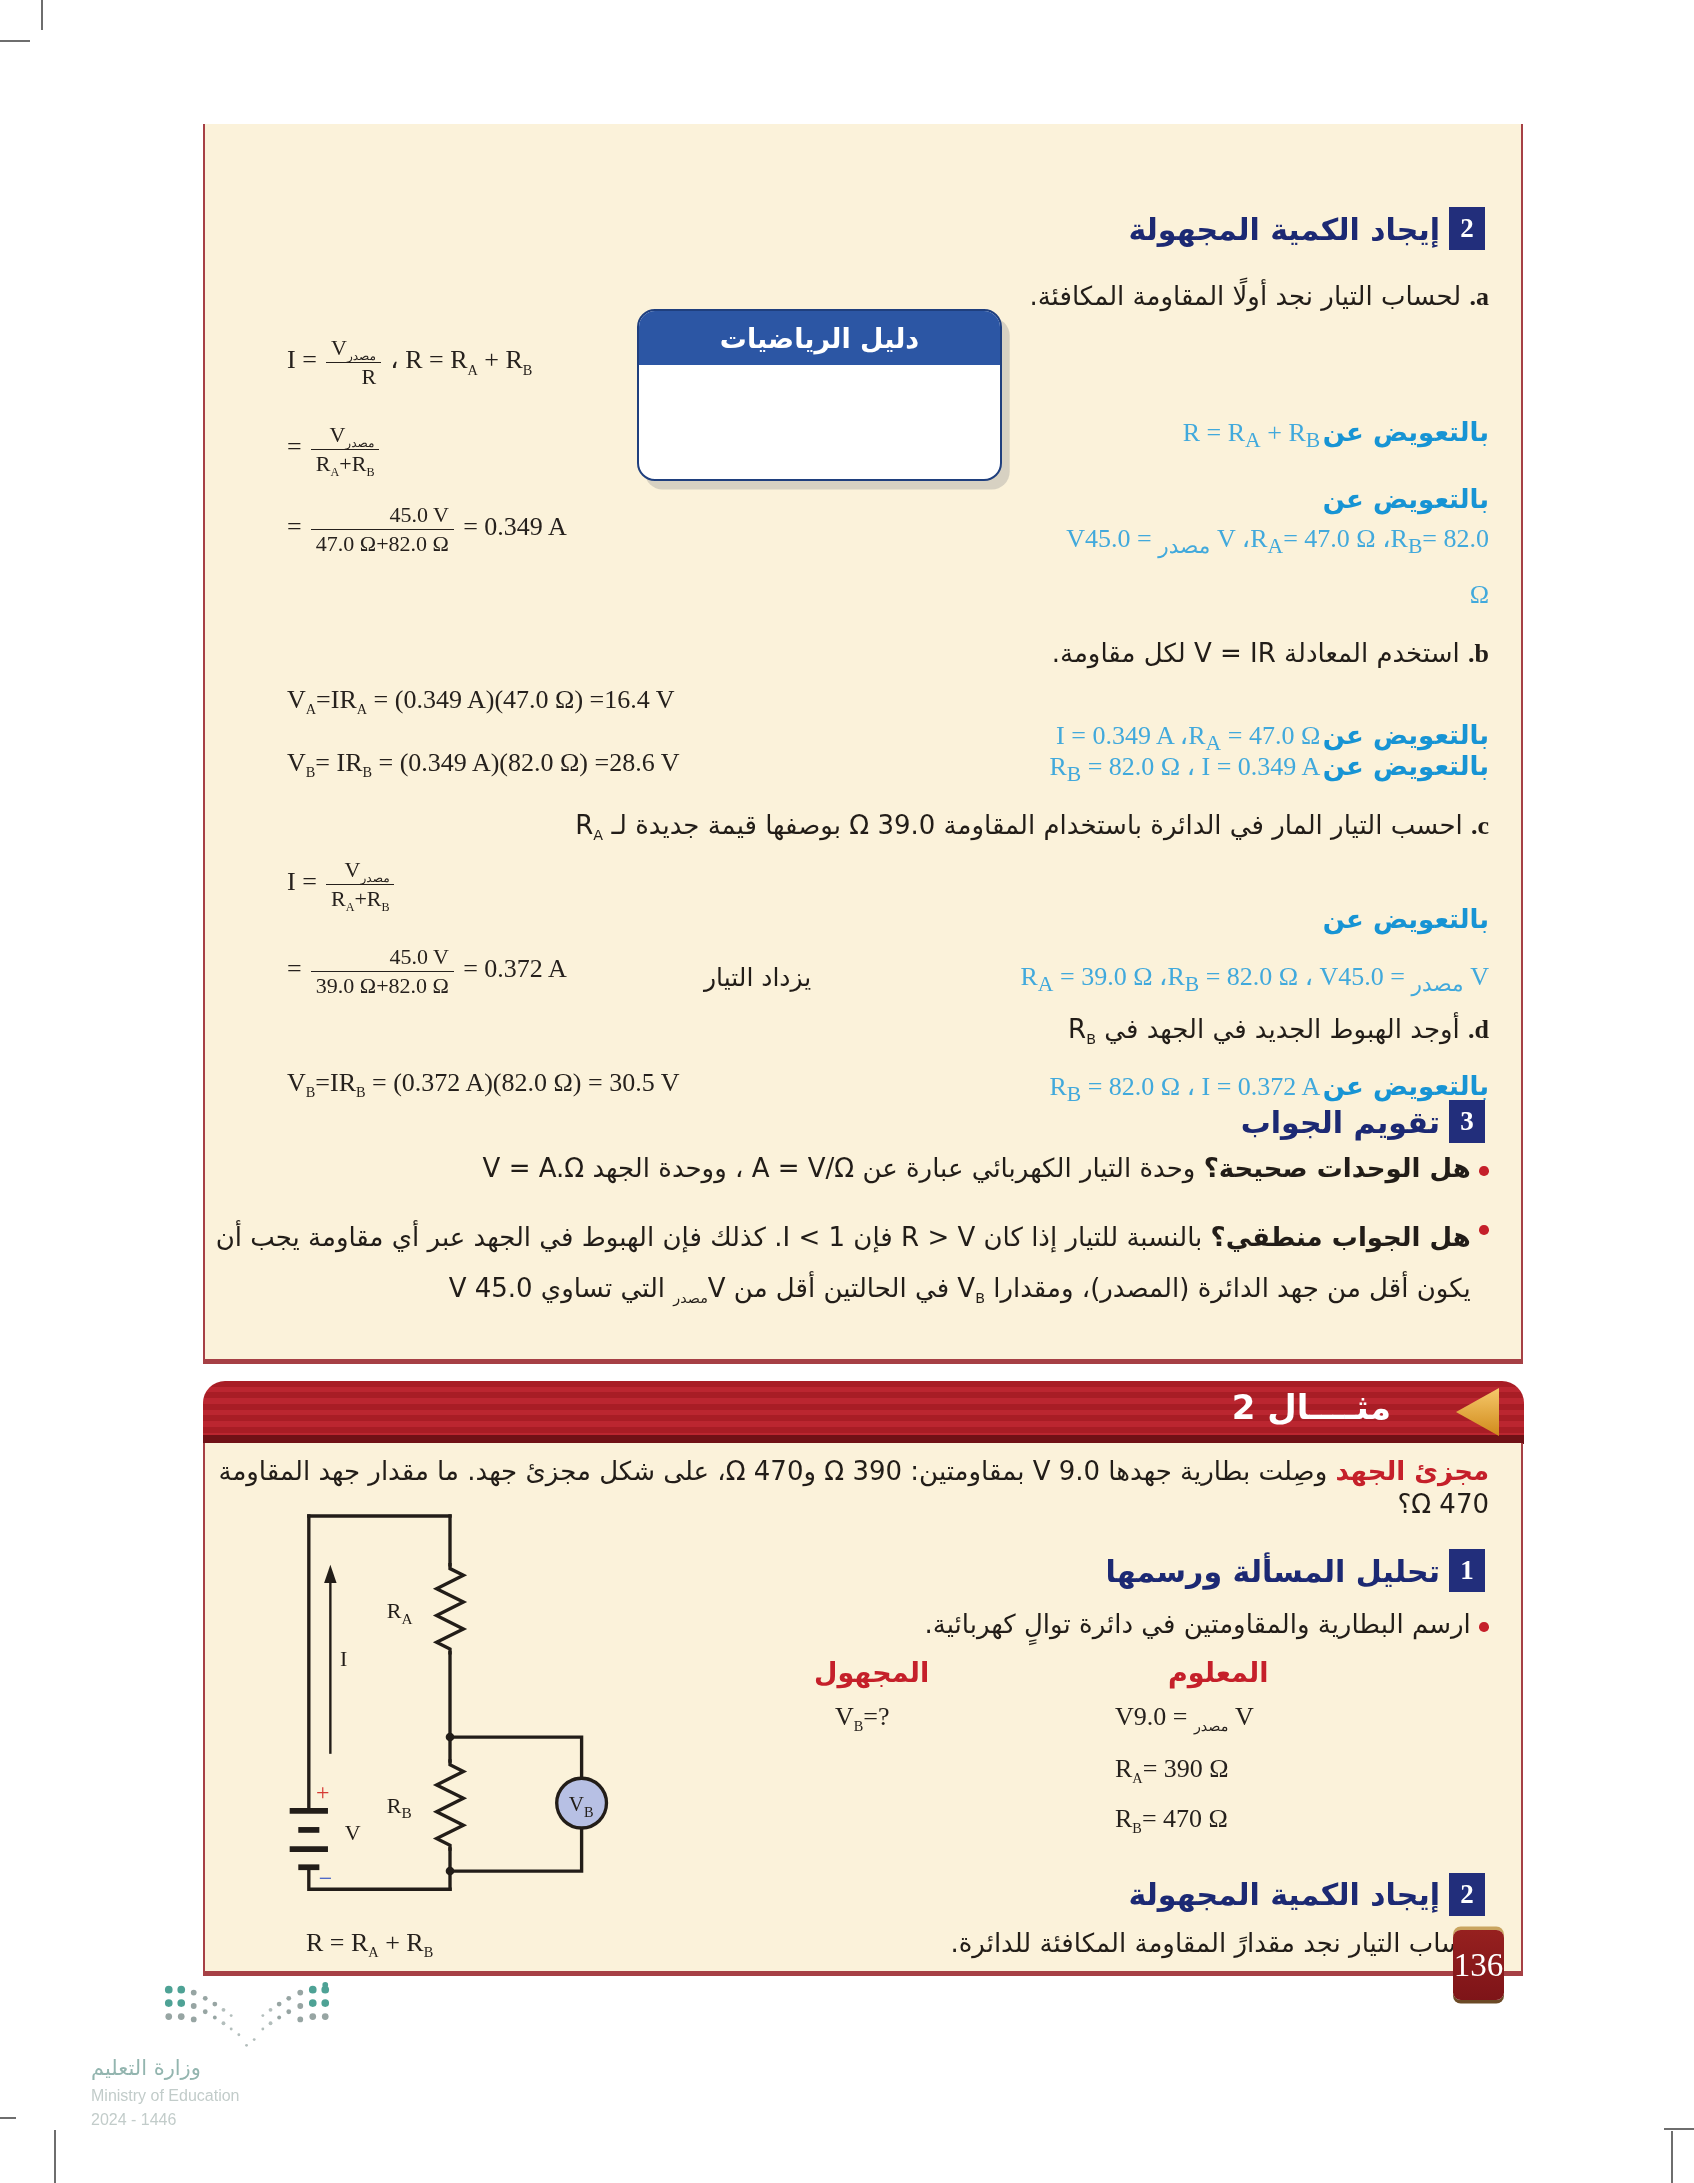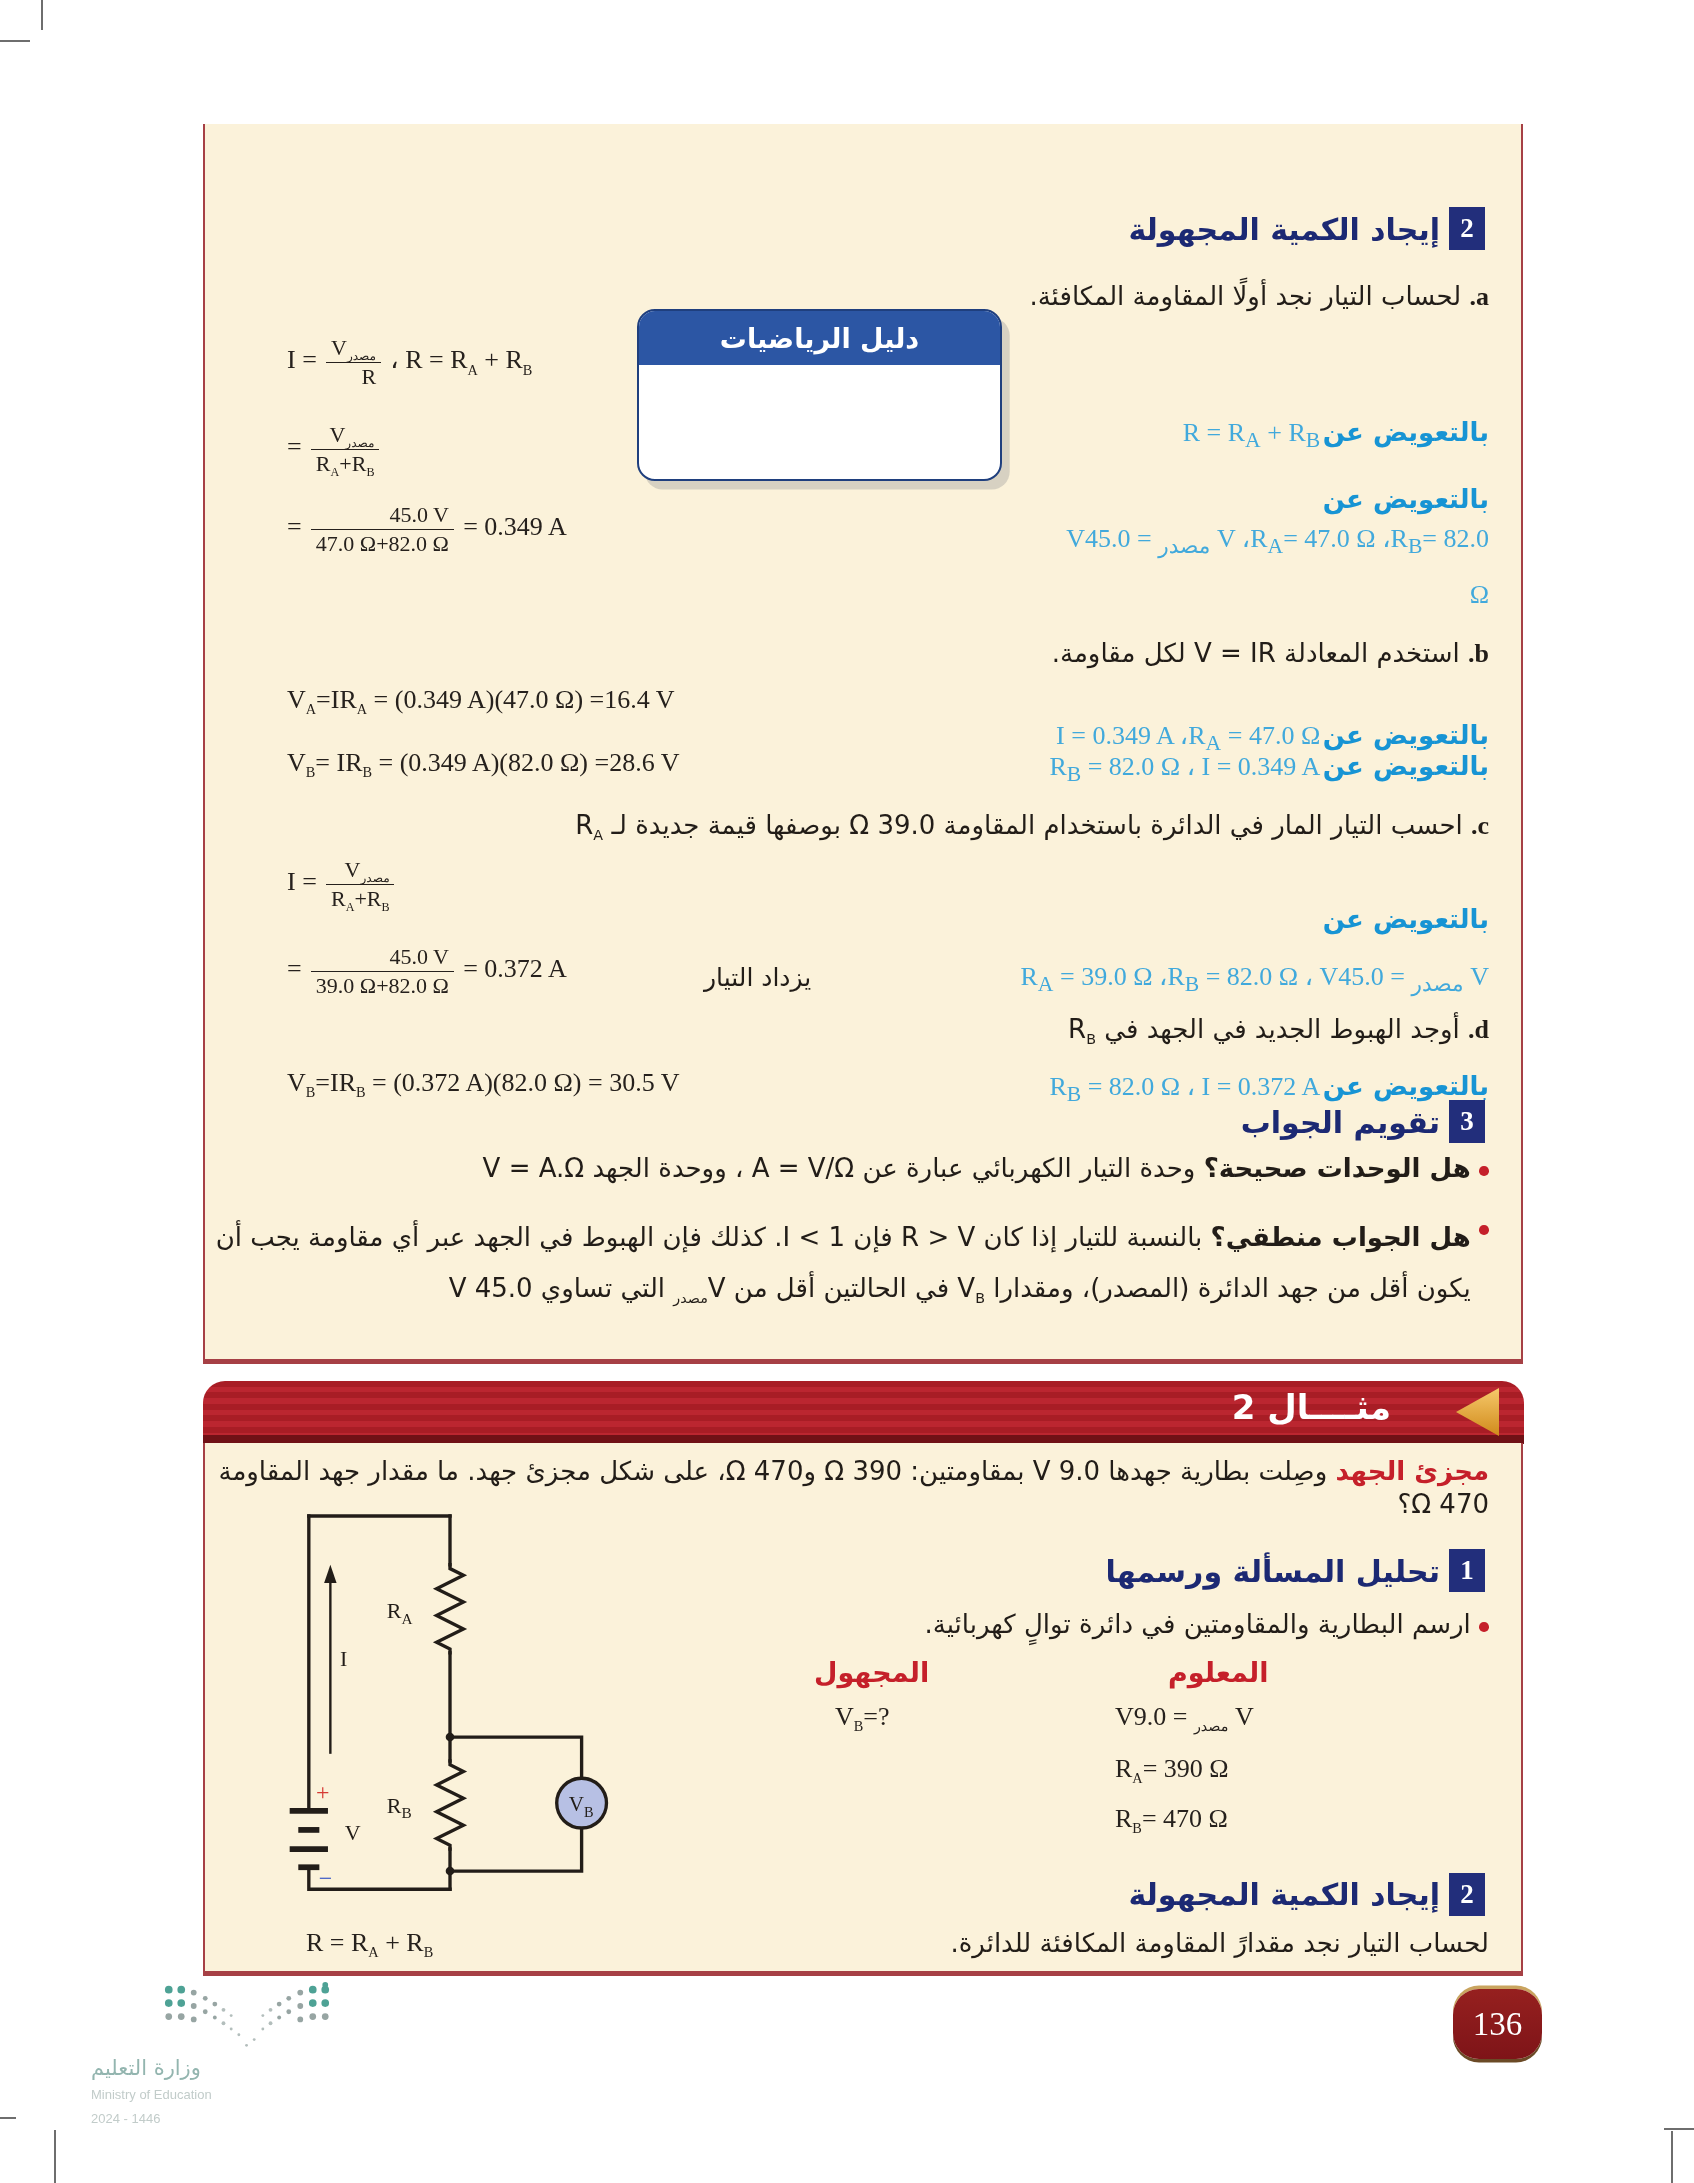--- a/index.html
+++ b/index.html
@@ -36,21 +36,21 @@
   .banner-title{color:#fff;font-size:34px;font-weight:700;direction:rtl;white-space:nowrap;}
   .gold-arrow{clip-path:polygon(100% 0,100% 100%,0 50%);background:linear-gradient(180deg,#F6C96B,#D08A1B);}
   .mg-box{background:#fff;border:2.9px solid #1F3F7E;border-radius:18px;box-shadow:7.7px 8.6px 0 rgba(150,150,150,.35);overflow:hidden;}
   .mg-head{background:#2C56A4;color:#fff;font-size:27px;font-weight:700;display:flex;align-items:center;justify-content:center;direction:rtl;}
   .mg-body{font-size:21px;color:#15142C;text-align:center;direction:rtl;line-height:1.7;padding-top:12.4px;}
   .red-h{color:var(--red);font-size:27px;font-weight:700;direction:rtl;}
   .pagenum{background:linear-gradient(180deg,#96201f,#7E1418);color:#fff;border-radius:7.7px;
            display:flex;align-items:center;justify-content:center;font-family:"Liberation Serif",serif;font-size:33px;
            box-shadow:0 -3.4px 0 #C9A45F, 0 3.4px 0 #6B4A26;}
   .logo-txt{color:#93B5AF;font-size:21px;direction:rtl;}
-  .logo-en{color:#C2CCCA;font-size:13px;font-family:"Liberation Sans",sans-serif;}
+  .logo-en{color:#C2CCCA;font-size:16px;font-family:"Liberation Sans",sans-serif;}
 </style>
 </head>
 <body>
 
 <div class="abs crop" style="left:41px;top:0;width:1.9px;height:30px;"></div>
 <div class="abs crop" style="left:0;top:40px;width:30px;height:1.9px;"></div>
 <div class="abs crop" style="left:0;top:2117px;width:16.3px;height:1.9px;"></div>
 <div class="abs crop" style="left:54px;top:2130px;width:1.9px;height:53px;"></div>
 <div class="abs crop" style="left:1664px;top:2128px;width:30px;height:1.9px;"></div>
 <div class="abs crop" style="left:1671px;top:2131px;width:1.9px;height:52px;"></div>
@@ -211,21 +211,21 @@
     <text x="628" y="664" font-size="44">V<tspan dy="12" font-size="30">B</tspan></text>
   </g>
 </svg>
 
 <div class="abs step-badge" style="left:1449px;top:1873px;">2</div>
 <div class="abs step-title" style="right:254px;top:1877px;">إيجاد الكمية المجهولة</div>
 
 <div class="abs ar nowrap" style="right:205px;top:1928px;">لحساب التيار نجد مقدارً المقاومة المكافئة للدائرة.</div>
 <div class="abs eq" style="left:306px;top:1928px;">R = R<sub>A</sub> + R<sub>B</sub></div>
 
-<div class="abs pagenum" style="left:1453px;top:1989px;width:89px;height:70px;border-radius:26px;">136</div>
+<div class="abs pagenum" style="left:1453px;top:1930px;width:51px;height:70px;">136</div>
 
 <svg class="abs" style="left:163px;top:1982px;" width="168" height="72" viewBox="0 0 350 150">
   <g fill="#4EA295">
     <circle cx="12" cy="16" r="8"></circle>
       <circle cx="38" cy="16" r="8"></circle>
       <circle cx="12" cy="44" r="8"></circle>
       <circle cx="38" cy="44" r="8"></circle>
     <circle cx="338" cy="16" r="8"></circle>
       <circle cx="312" cy="16" r="8"></circle>
       <circle cx="338" cy="44" r="8"></circle>

